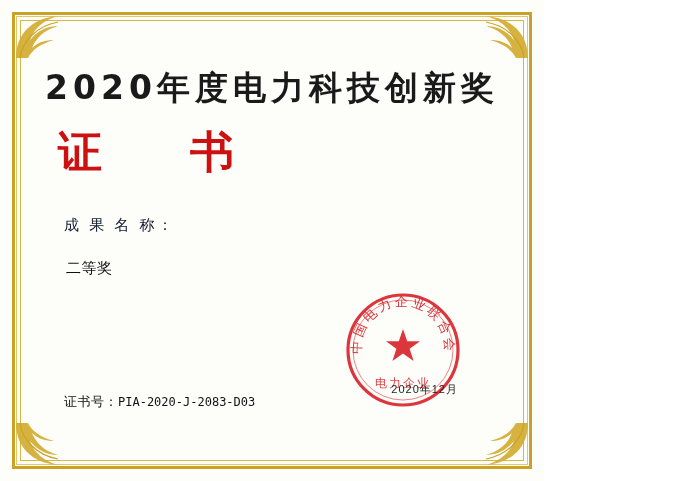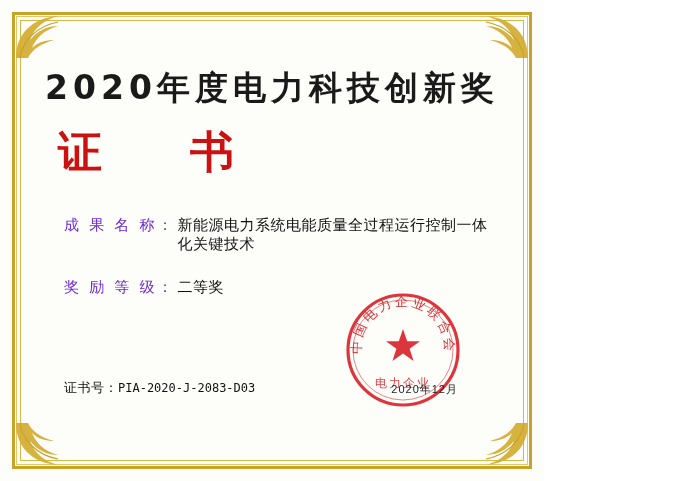--- a/index.html
+++ b/index.html
@@ -103,35 +103,35 @@
     align-items: baseline;
     margin-bottom: 24px;
     font-size: 15px;
     color: #111111;
   }
 
   .field-label {
     white-space: nowrap;
     font-size: 15px;
     letter-spacing: 3px;
-    color: #6d28d9;
+    color: #0f172a;
     flex: 0 0 auto;
   }
 
   .field-value {
     font-size: 15px;
     color: #111;
     letter-spacing: 0.5px;
     margin-left: 2px;
   }
 
   .cert-no {
     position: absolute;
     left: 28px;
-    bottom: 48px;
+    bottom: 34px;
     font-size: 13px;
     color: #111;
     letter-spacing: 0.5px;
   }
   .cert-no .cert-no-value {
     font-family: "DejaVu Sans Mono", "Liberation Mono", monospace;
     font-size: 12px;
     letter-spacing: 0;
   }
 
@@ -190,25 +190,23 @@
 
   <div class="content">
 
     <div class="title-main">2020年度电力科技创新奖</div>
     <div class="title-sub">证　书</div>
 
     <div class="fields">
 
       <div class="field-row">
         <span class="field-label">成 果 名 称：</span>
-        <span class="field-value">新能源电力系统电能质量全过程运行控制一体化关键技术</span>
       </div>
 
       <div class="field-row">
-        <span class="field-label">奖 励 等 级：</span>
         <span class="field-value">二等奖</span>
       </div>
 
       <div class="field-row">
       </div>
 
     </div>
 
     <div class="cert-no">
       <span>证书号：</span><span class="cert-no-value">PIA-2020-J-2083-D03</span>

